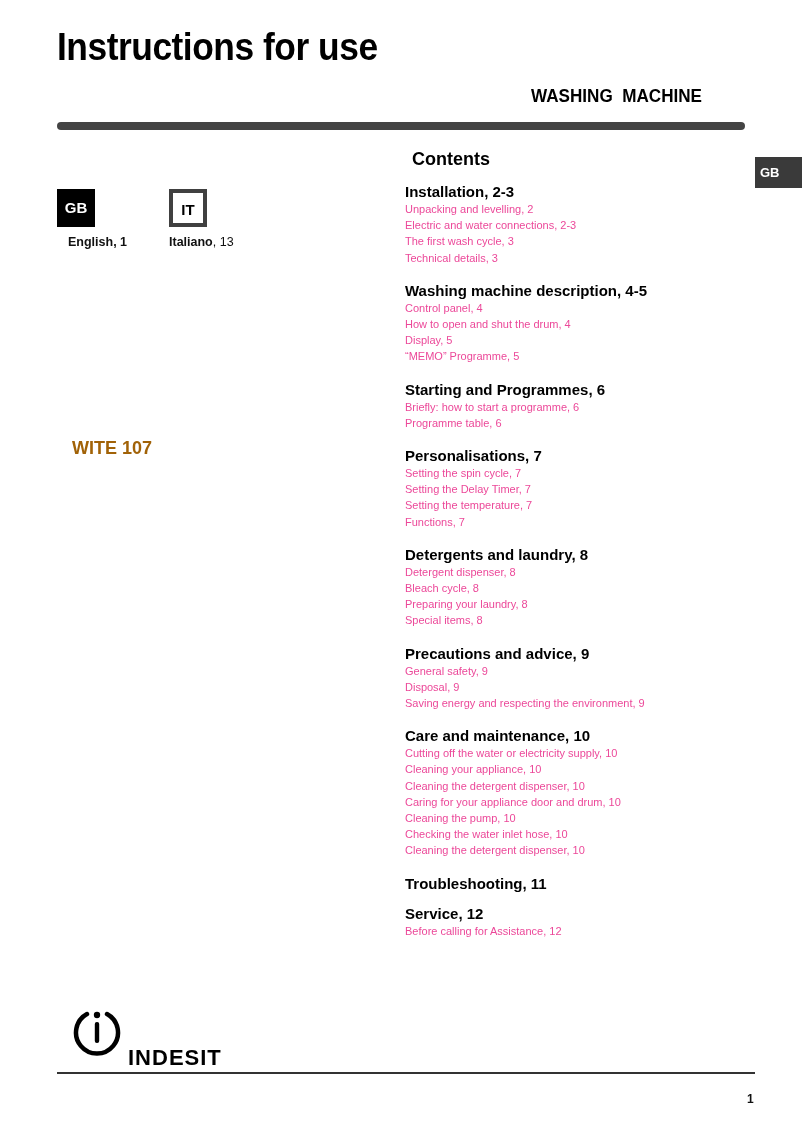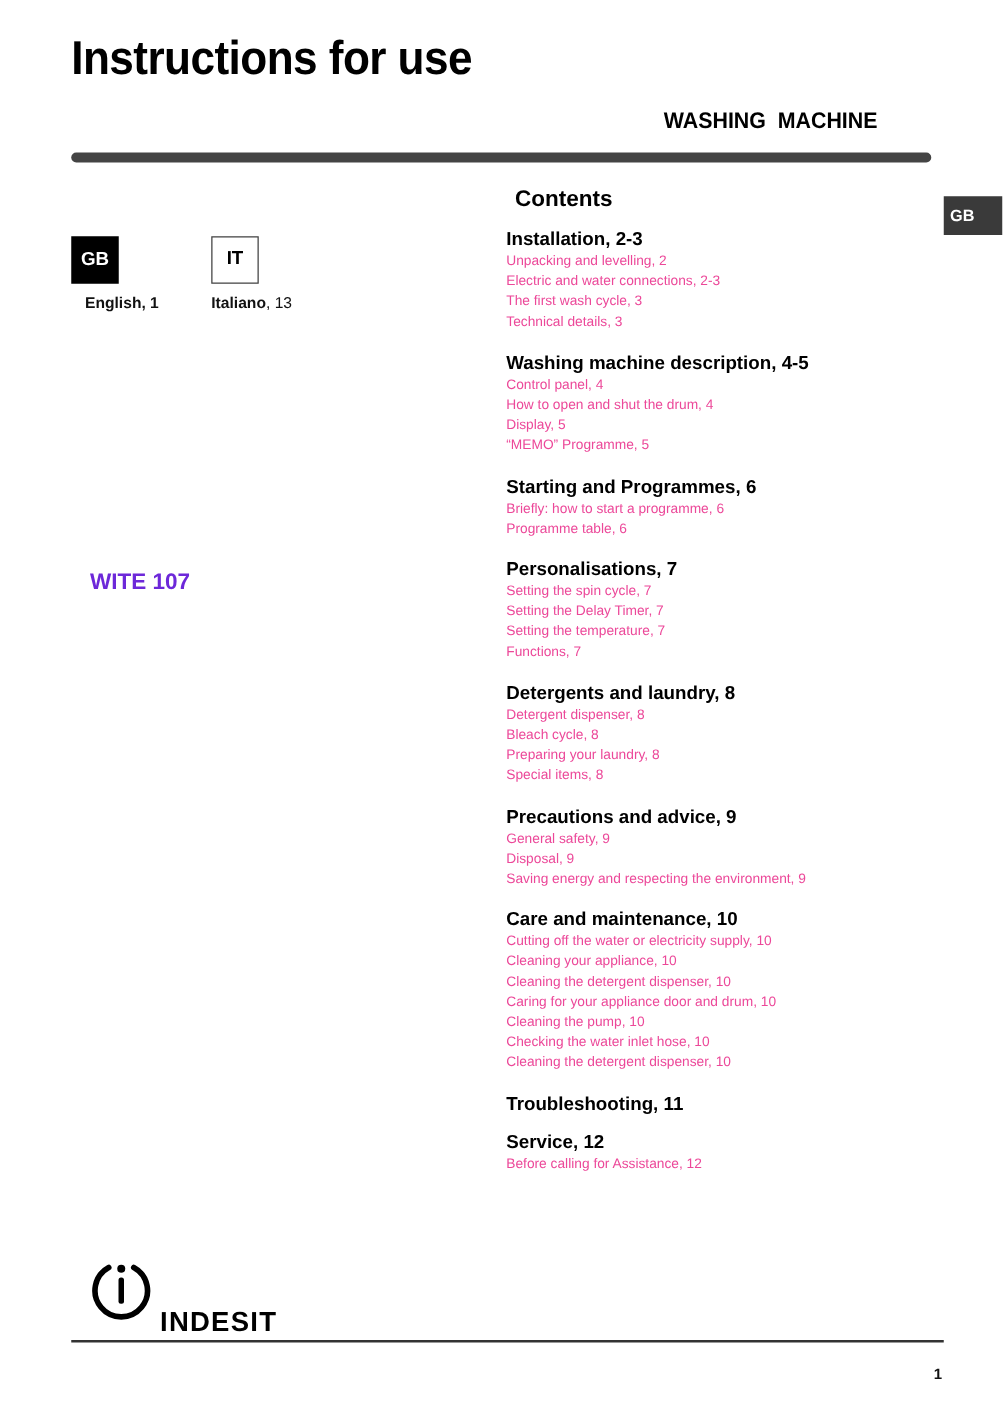--- a/index.html
+++ b/index.html
@@ -11,25 +11,25 @@
   .subtitle { left: 531px; top: 86px; font-size: 18px; font-weight: bold; word-spacing: 5px;
               transform: scaleX(0.95); transform-origin: left top; color: #000; }
   .rule-top { left: 57px; top: 122px; width: 688px; height: 8px; background: #444;
               border-radius: 4px; }
   .tab-gb { left: 755px; top: 157px; width: 47px; height: 31px; background: #3a3a3a;
             color: #fff; font-weight: bold; font-size: 13px; line-height: 31px;
             padding-left: 5px; box-sizing: border-box; }
   .lang-box { width: 38px; height: 38px; box-sizing: border-box; font-weight: bold;
               font-size: 15px; text-align: center; line-height: 38px; }
   .lang-gb { left: 57px; top: 189px; background: #000; color: #fff; }
-  .lang-it { left: 169px; top: 189px; border: 1px solid #404040; color: #000; line-height: 34px; }
+  .lang-it { left: 169px; top: 189px; border: 4px solid #404040; color: #000; line-height: 34px; }
   .lang-label { font-size: 12.5px; }
   .lang-gb-label { left: 68px; top: 235px; font-weight: bold; }
   .lang-it-label { left: 169px; top: 235px; }
-  .model { left: 72px; top: 455px; font-size: 18px; font-weight: bold; color: #6d28d9; }
+  .model { left: 72px; top: 438px; font-size: 18px; font-weight: bold; color: #a16207; }
   .contents-head { left: 412px; top: 149px; font-size: 18px; font-weight: bold; color: #000; text-align: center; }
   .toc { left: 405px; top: 183px; width: 330px; }
   .sec { margin-bottom: 16px; }
   .sec-title { font-size: 15px; font-weight: bold; line-height: 18px; color: #000; }
   .sec-item { font-size: 11px; line-height: 16.2px; color: #ec4899; white-space: nowrap; }
   .logo { left: 72px; top: 988px; display: flex; align-items: center; }
   .logo-text { font-size: 32px; font-weight: bold; letter-spacing: 1px; margin-left: 6px; color: #000; margin-top: 48px; }
   .rule-bottom { left: 57px; top: 1072px; width: 698px; height: 2px; background: #333; }
   .page-num { left: 747px; top: 1092px; font-size: 12px; font-weight: bold; }
 </style>

